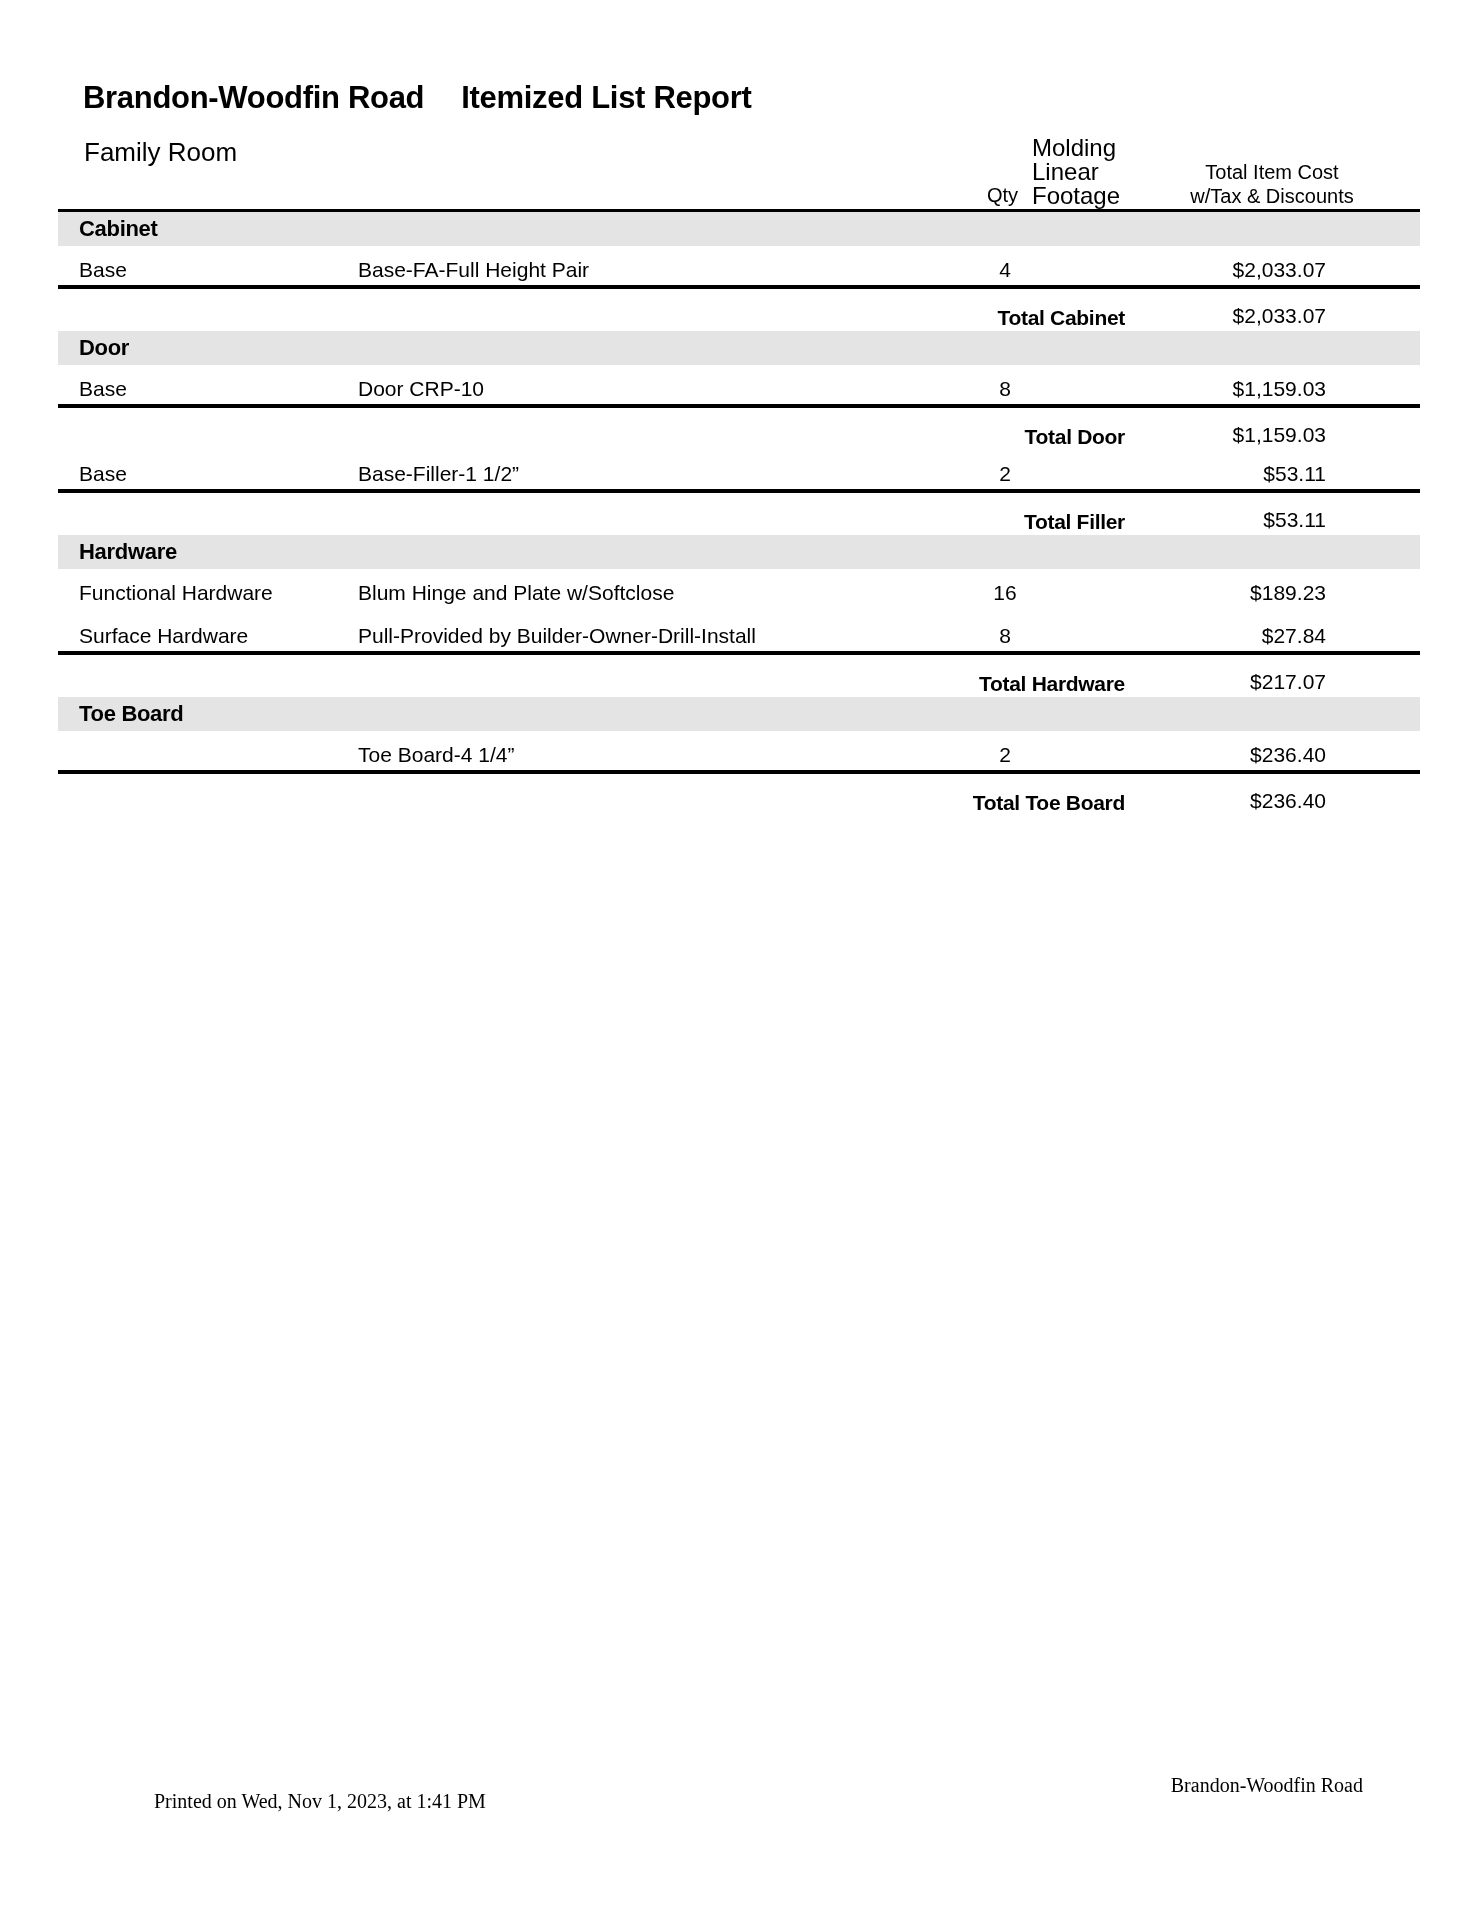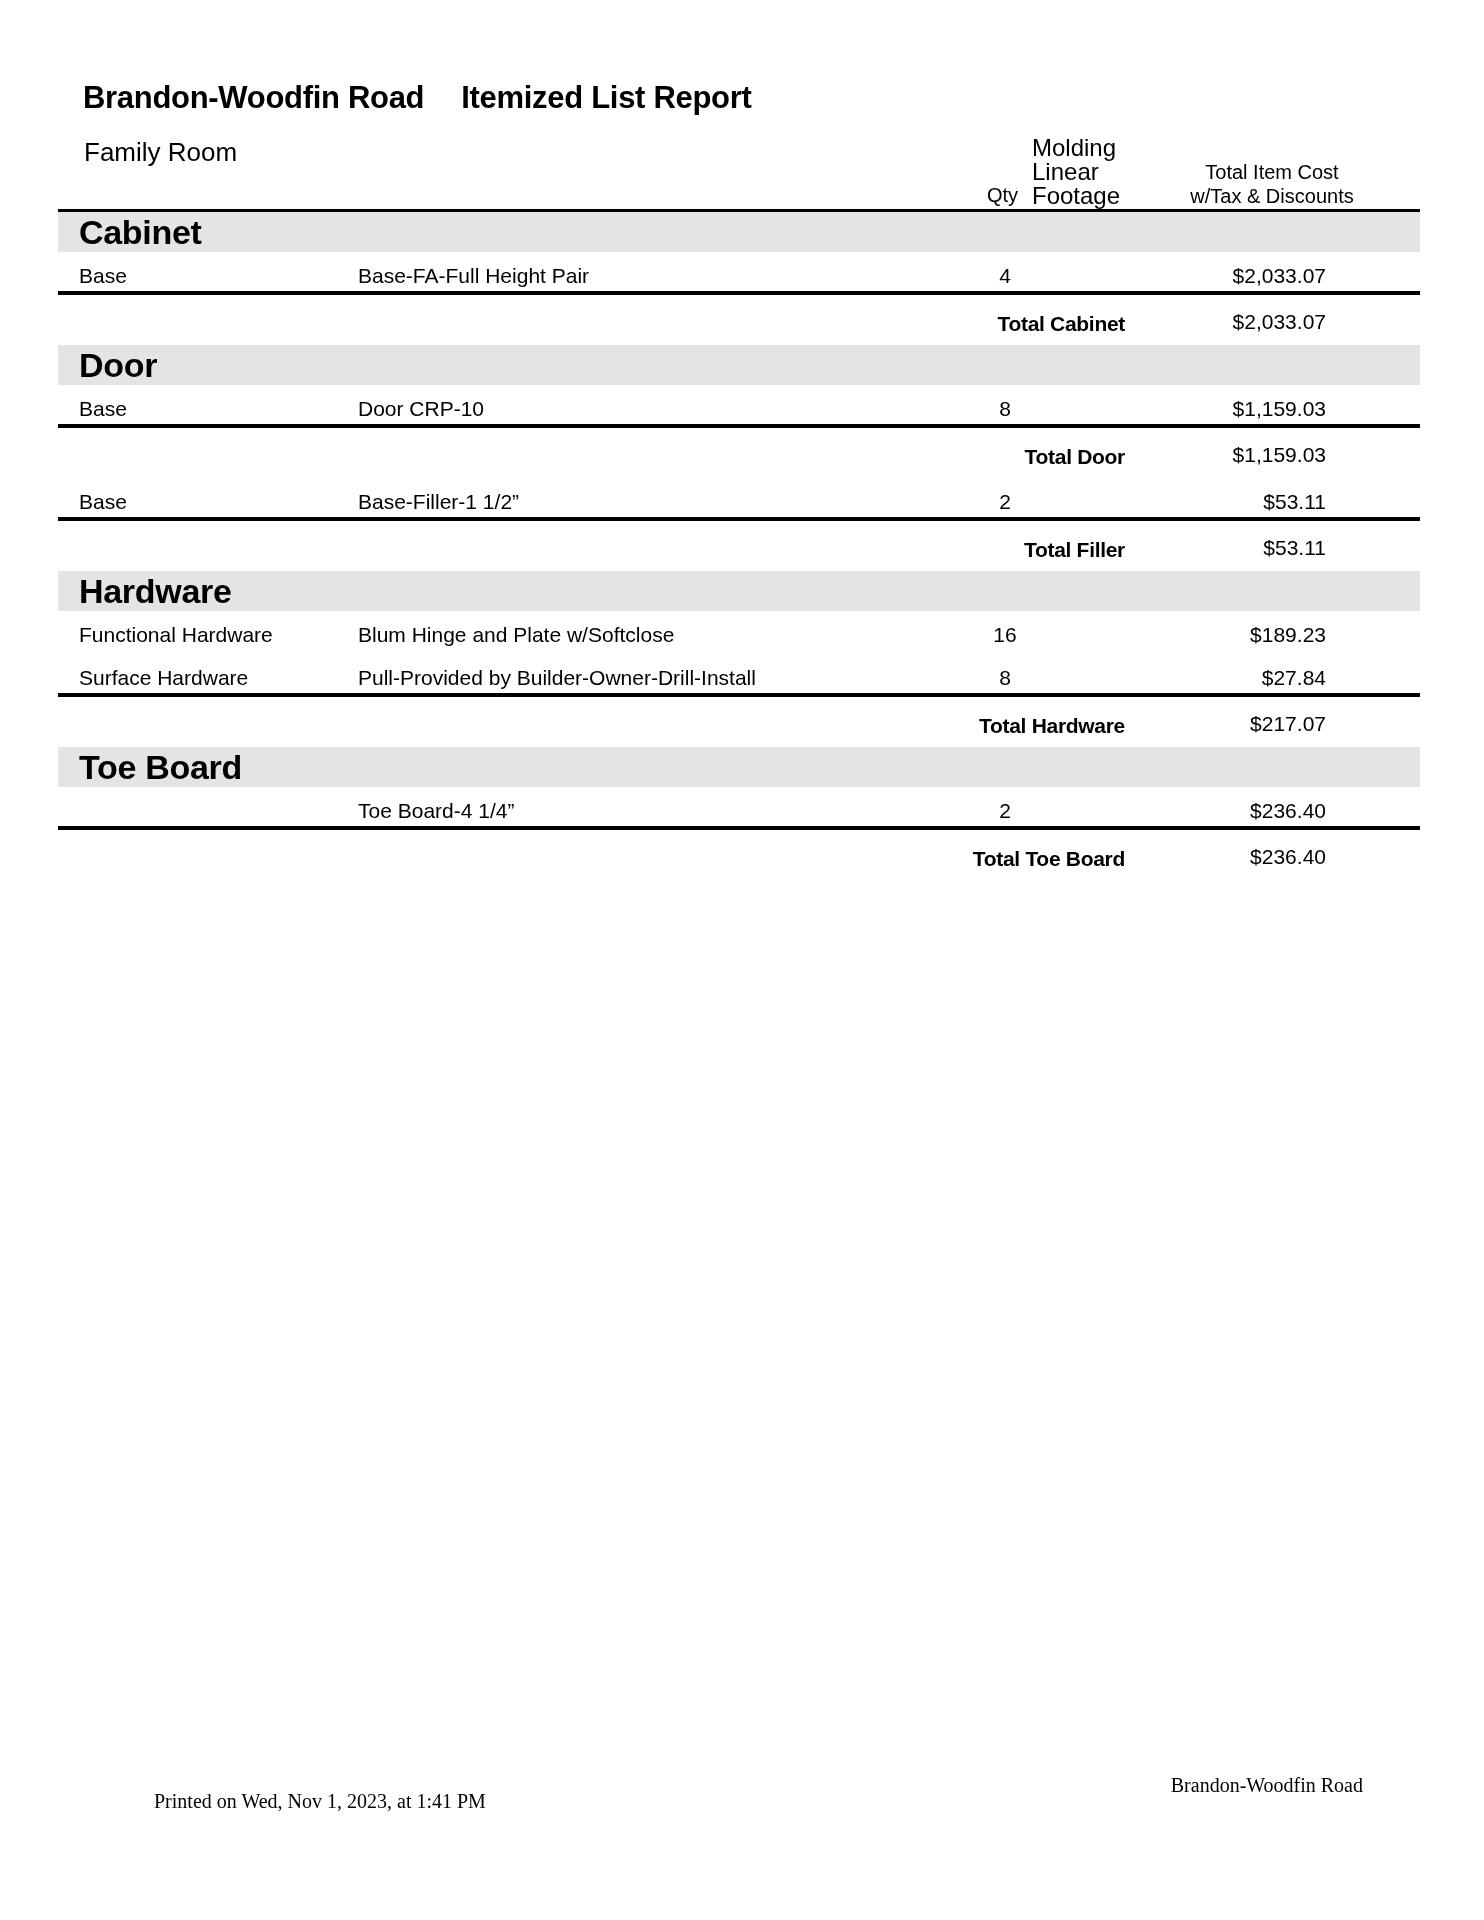--- a/index.html
+++ b/index.html
@@ -23,32 +23,32 @@
     position:absolute; left:1032px; top:136px; width:114px;
     font-size:24px; line-height:24px;
   }
   .hdr-cost {
     position:absolute; left:1172px; top:160px; width:200px;
     text-align:center; font-size:20px; line-height:24px;
   }
   .table { position:absolute; left:58px; top:209px; width:1362px; }
   .rule-top { height:3px; background:#000; }
   .section-bar {
-    height:40px; background:#e4e4e4; display:flex; align-items:center;
-    padding-left:21px; font-size:34px; font-weight:bold; letter-spacing:-0.3px;
+    height:34px; background:#e4e4e4; display:flex; align-items:center;
+    padding-left:21px; font-size:22px; font-weight:bold; letter-spacing:-0.3px;
     box-sizing:border-box;
   }
   .row { position:relative; height:43px; font-size:21px; box-sizing:border-box; }
   .row.last { border-bottom:4px solid #000; }
   .cell-cat  { position:absolute; left:21px;  top:12px; white-space:nowrap; }
   .cell-item { position:absolute; left:300px; top:12px; white-space:nowrap; }
   .cell-qty  { position:absolute; left:832px; top:12px; width:230px; text-align:center; }
   .cell-mold { position:absolute; left:970px; top:12px; width:160px; text-align:center; }
   .cell-cost { position:absolute; right:94px; top:12px; white-space:nowrap; }
-  .total-row { position:relative; height:50px; font-size:21px; }
+  .total-row { position:relative; height:42px; font-size:21px; }
   .total-label {
     position:absolute; right:295px; top:17px;
     font-weight:bold; letter-spacing:-0.3px; white-space:nowrap;
   }
   .total-value { position:absolute; right:94px; top:15px; white-space:nowrap; }
   .footer-left {
     position:absolute; left:154px; top:1774px;
     font-family:"Liberation Serif", serif; font-size:20px;margin-top:16px;
   }
   .footer-right {

